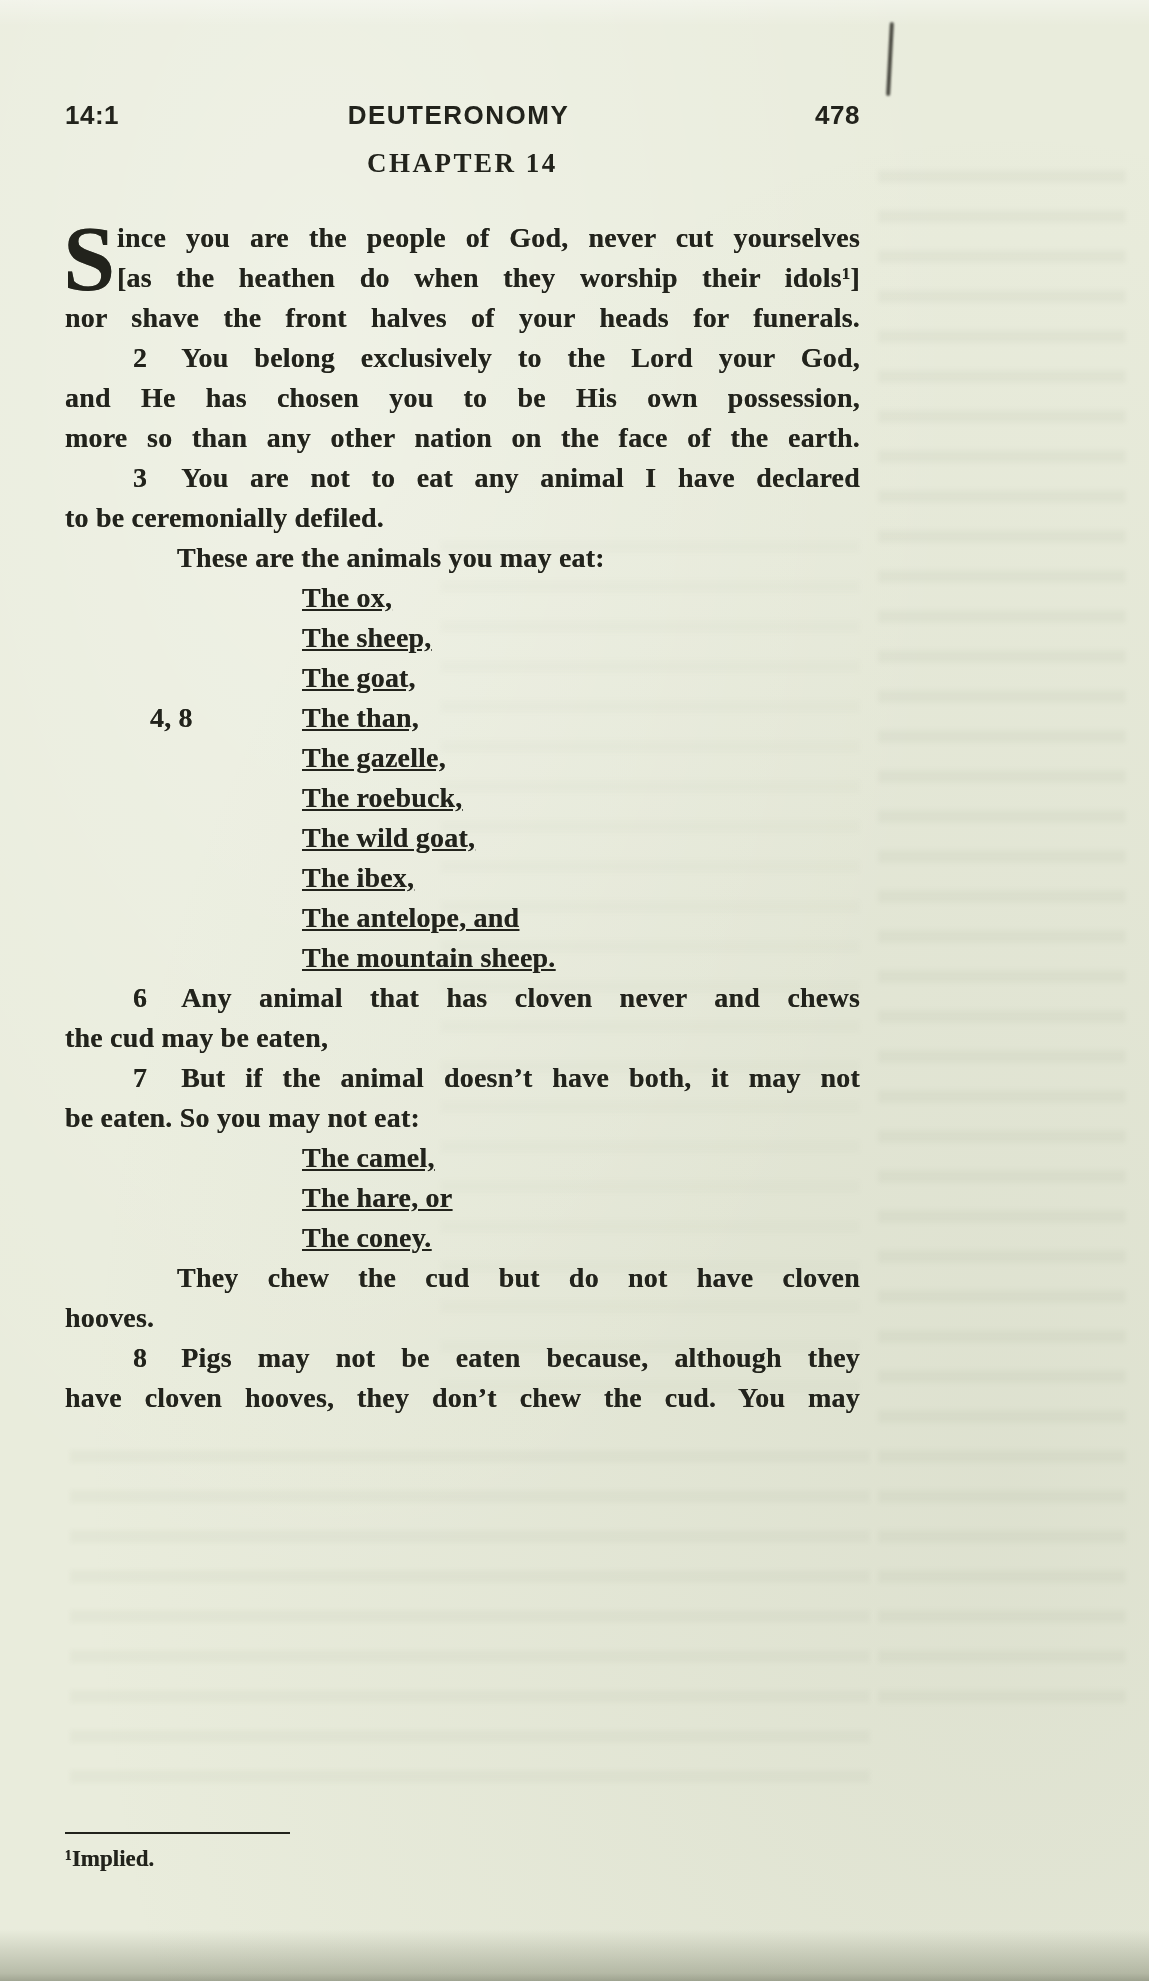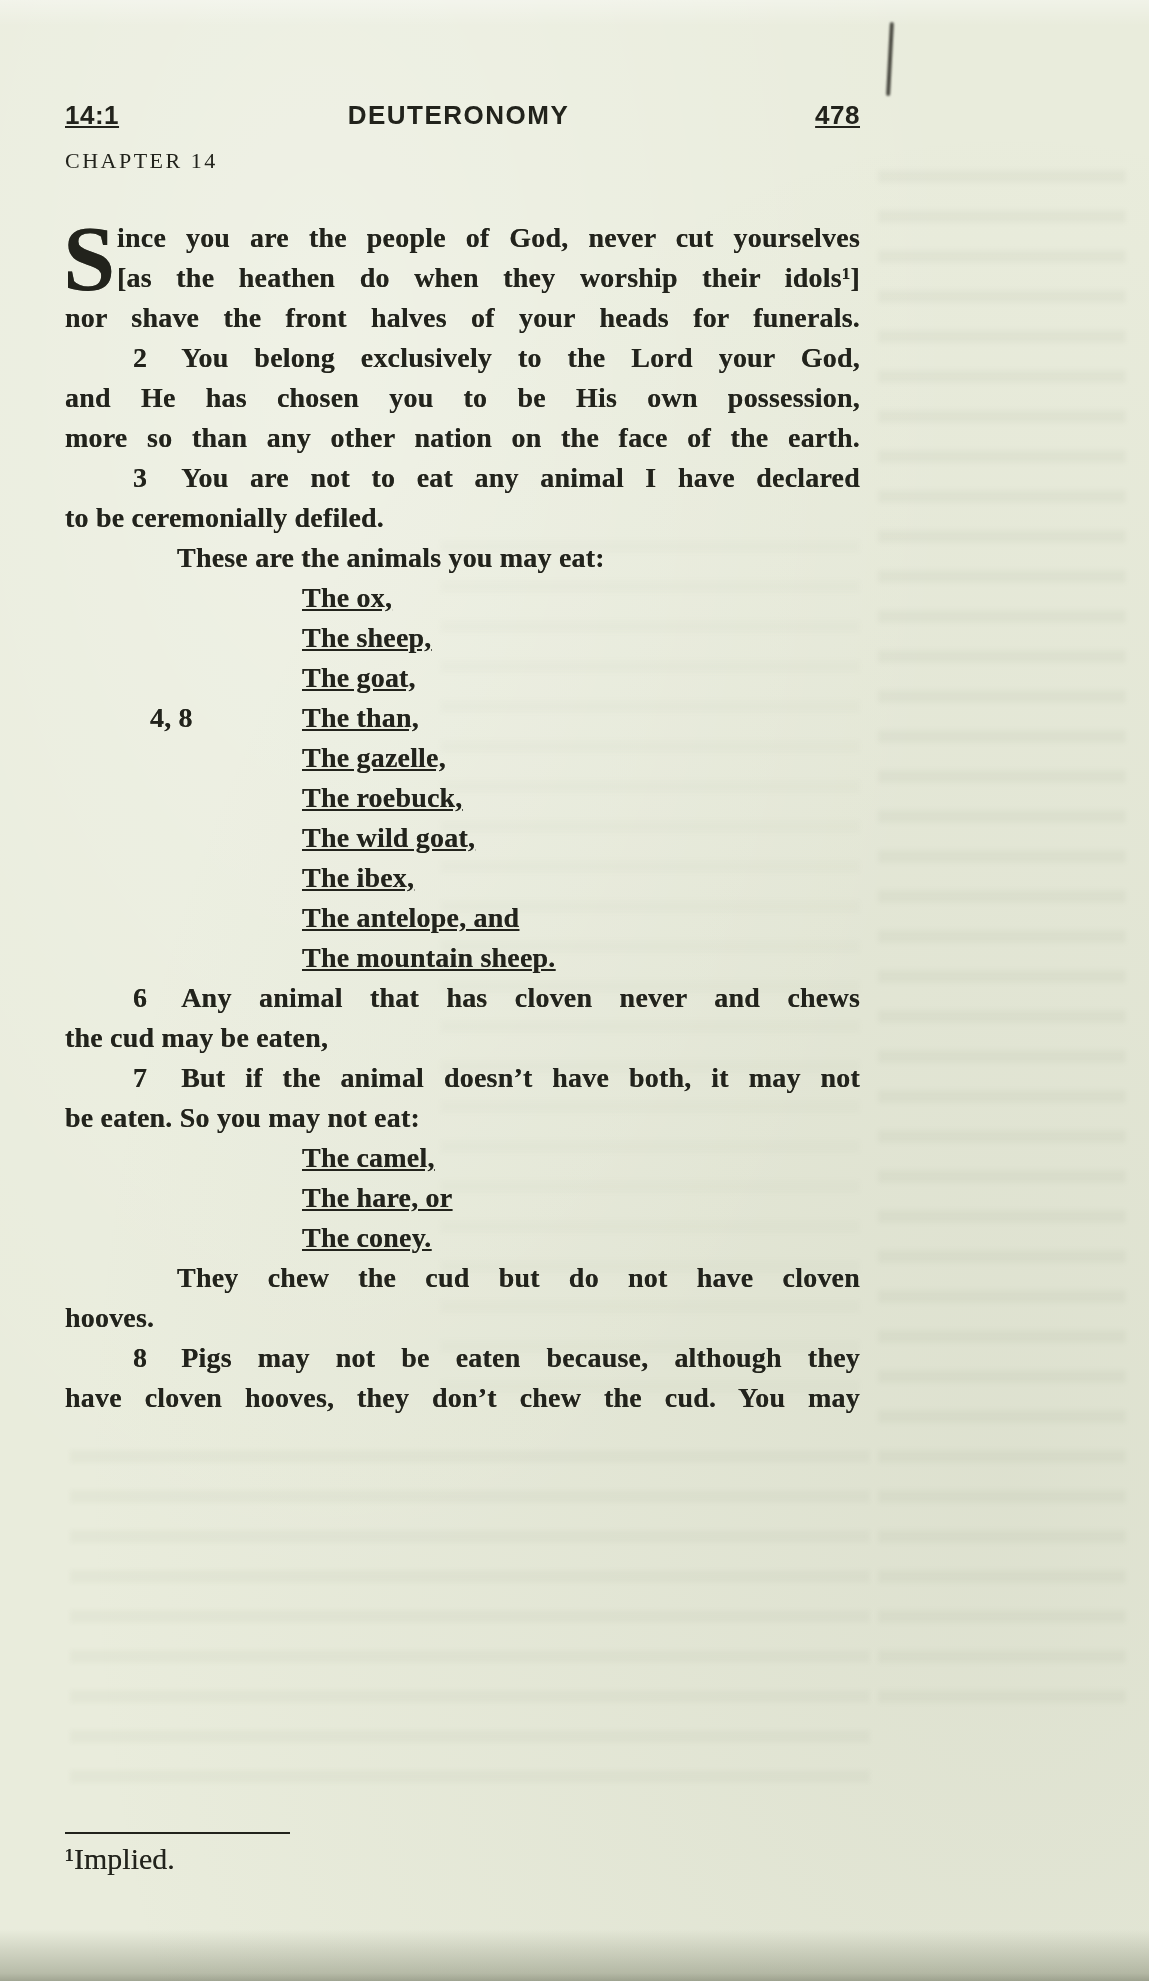--- a/index.html
+++ b/index.html
@@ -49,32 +49,32 @@
     position: absolute; left: 0; right: 0; top: 0; height: 26px;
     background: linear-gradient(180deg, rgba(255,255,255,0.35), transparent);
     pointer-events: none;
   }
 
   
   .running-head {
     position: absolute; left: 65px; top: 100px; width: 795px;
     display: flex; justify-content: space-between; align-items: center;
     font-family: "Liberation Sans", sans-serif;
-    font-weight: bold; font-size: 26px; letter-spacing: 0.5px; text-decoration: underline;
+    font-weight: bold; font-size: 26px; letter-spacing: 0.5px;
   }
   .running-head .center {
     position: absolute; left: 0; right: 8px; text-align: center;
     letter-spacing: 1.5px;
   }
 
   
   .chapter-heading {
     position: absolute; left: 65px; top: 148px; width: 795px;
-    text-align: left;
-    font-size: 22px; font-weight: normal; letter-spacing: 2.5px;
+    text-align: center;
+    font-size: 27px; font-weight: bold; letter-spacing: 2.5px;
   }
 
   
   .text-col {
     position: absolute; left: 65px; top: 218px; width: 795px;
   }
   .line {
     position: relative;
     height: 40px; line-height: 40px;
     font-size: 28px; font-weight: bold;
@@ -96,21 +96,21 @@
 
   
   .footnote {
     position: absolute; left: 65px; top: 1832px; width: 795px;
   }
   .footnote-rule {
     width: 225px; height: 2px; background: var(--ink);
   }
   .footnote-text {
     margin-top: 10px;
-    font-size: 30px; font-weight: normal; line-height: 30px;
+    font-size: 23px; font-weight: bold; line-height: 30px;
     text-shadow: 0 0 0.5px rgba(34,35,28,0.6);
   }
 </style>
 </head>
 <body>
 
 <div class="page">
 
   <div class="ghost ghost-right"></div>
   <div class="ghost ghost-bottom"></div>

